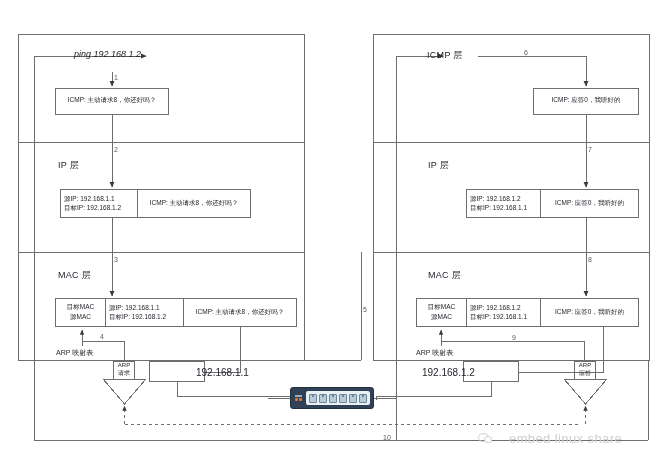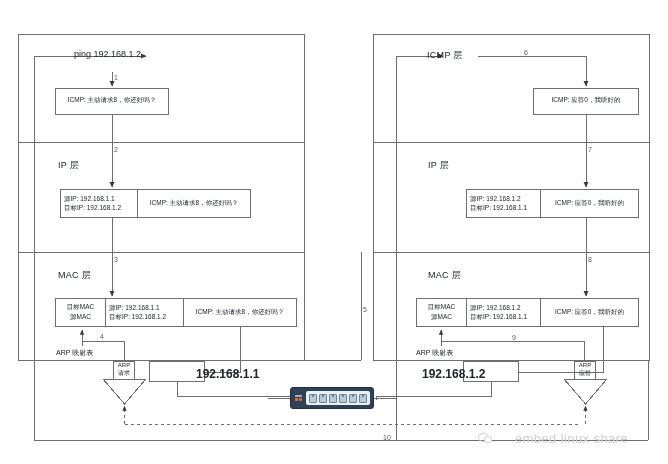--- a/index.html
+++ b/index.html
@@ -7,38 +7,38 @@
        font-family:"Liberation Sans","DejaVu Sans",sans-serif;color:#1a1a1a;}
   #stage{position:absolute;left:0;top:0;width:668px;height:464px;}
   svg#diagram{position:absolute;left:0;top:0;width:668px;height:464px;}
 
   .lbl{position:absolute;white-space:nowrap;font-size:8px;line-height:1.25;color:#20242a;}
   .layer-title{font-size:9px;color:#20242a;letter-spacing:.3px;}
   .step{font-size:7px;color:#555b63;}
   .boxtext{font-size:6.5px;line-height:1.3;color:#20242a;text-align:center;}
   .boxtext.left{text-align:left;}
   .ping{font-size:9px;color:#20242a;}
-  .ipcap{font-size:12px;color:#20242a;font-weight:bold;}
+  .ipcap{font-size:10px;color:#20242a;}
   .arpcap{font-size:7px;color:#20242a;}
   .arptag{font-size:6px;line-height:1.15;color:#20242a;text-align:center;}
 
   .switch{position:absolute;width:84px;height:22px;border-radius:3px;
           background:#2f4156;border:1px solid #22303f;box-sizing:border-box;
           display:flex;align-items:center;padding:0 3px;}
   .sw-leds{display:flex;flex-direction:column;gap:1px;width:9px;padding-left:1px;}
   .sw-led-row{display:flex;gap:1px;}
   .sw-led{width:3px;height:3px;border-radius:1px;background:#e8732a;}
   .sw-led.dim{background:#9fb0c0;height:1.5px;width:7px;border-radius:.5px;}
   .sw-panel{flex:1;height:14px;background:#e9f1f7;border-radius:2px;margin-left:2px;
             display:flex;align-items:center;justify-content:space-around;padding:0 2px;box-sizing:border-box;}
   .sw-port{width:8px;height:9px;background:#b9ccd9;border:1px solid #6d8597;border-radius:1px;
            position:relative;box-sizing:border-box;}
   .sw-port:after{content:"";position:absolute;left:2px;top:-1px;width:2px;height:3px;background:#6d8597;}
 
-  .watermark{position:absolute;display:flex;align-items:center;gap:23px;
+  .watermark{position:absolute;display:flex;align-items:center;gap:17px;
              color:#cfcfcf;font-size:13px;letter-spacing:.4px;}
   .wm-icon{width:14px;height:12px;position:relative;}
   .wm-b1{position:absolute;left:0;top:0;width:11px;height:9px;border-radius:50%;
          border:1.6px solid #d2d2d2;box-sizing:border-box;}
   .wm-b2{position:absolute;left:6px;top:3px;width:8px;height:7px;border-radius:50%;
          border:1.6px solid #d2d2d2;box-sizing:border-box;background:#fff;}
 </style>
 </head>
 <body>
 
@@ -134,21 +134,21 @@
       <path d="M18.5,360.5 L361,360.5"></path>
       <path d="M373.5,360.5 L649,360.5"></path>
     </g>
 
     <g stroke="#6e6e6e" stroke-width="1" shape-rendering="crispEdges">
       <line x1="268" y1="398" x2="290" y2="398"></line>
       <line x1="374" y1="398" x2="396" y2="398"></line>
     </g>
   </svg>
 
-  <div class="lbl ping" style="left:74px;top:49px;">ping 192.168.1.2</div>
+  <div class="lbl ping" style="left:74px;top:49px;font-style:italic;">ping 192.168.1.2</div>
 
   <div class="lbl step" style="left:114px;top:74px;">1</div>
 
   <div class="lbl boxtext" style="left:56px;top:96px;width:112px;">ICMP: 主动请求8，你还好吗？</div>
 
   <div class="lbl layer-title" style="left:58px;top:160px;">IP 层</div>
   <div class="lbl step" style="left:114px;top:146px;">2</div>
 
   <div class="lbl boxtext left" style="left:64px;top:195px;width:72px;">源IP: 192.168.1.1</div>
   <div class="lbl boxtext left" style="left:64px;top:204px;width:72px;">目标IP: 192.168.1.2</div>

